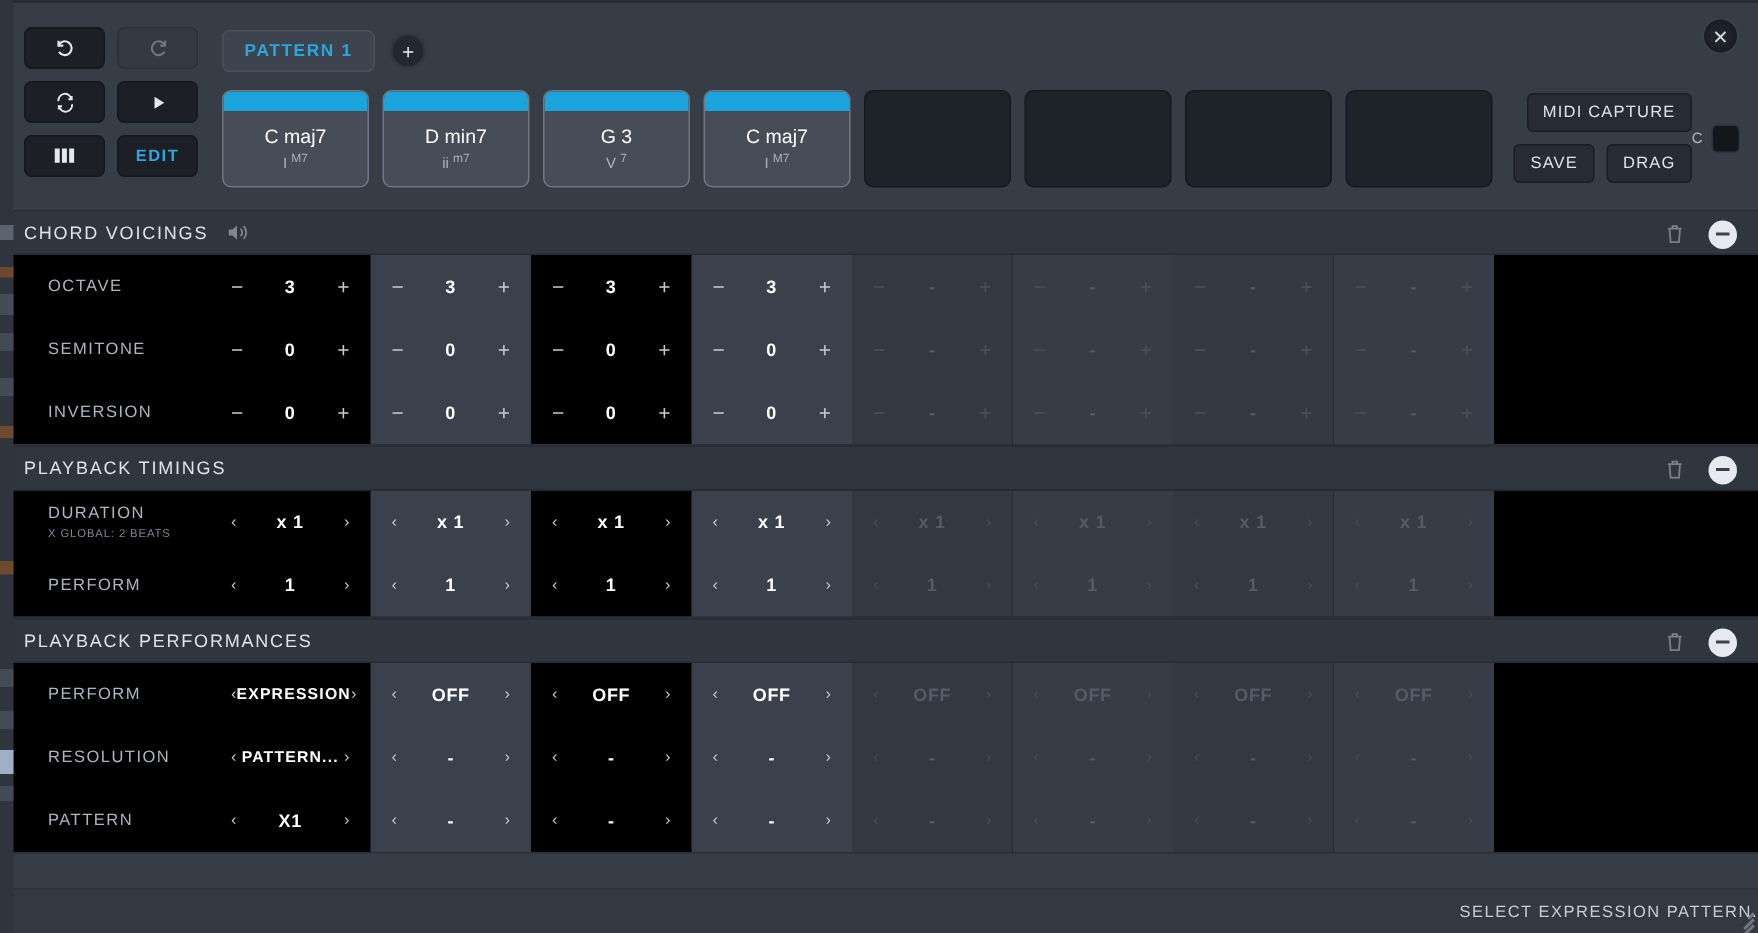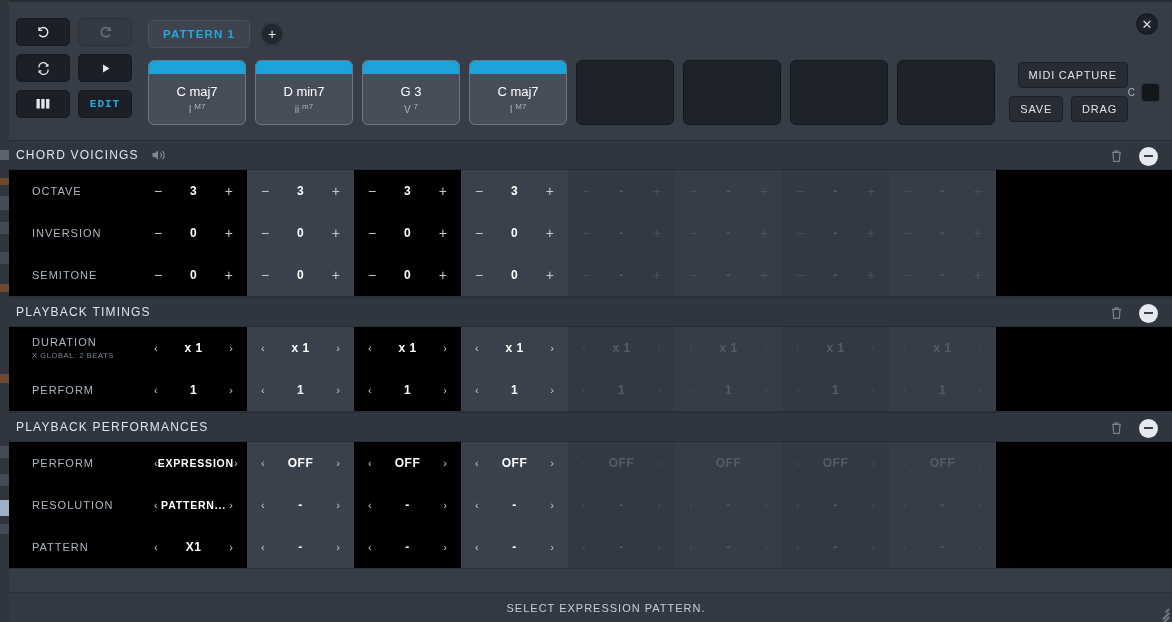--- a/index.html
+++ b/index.html
@@ -43,21 +43,21 @@
   }
   .close-btn {
     position: absolute; right: 14px; top: 11px;
     width: 22px; height: 22px; border-radius: 50%;
     background: #20242b; box-shadow: 0 0 6px rgba(0,0,0,.45) inset, 0 0 2px #4b525d;
     display: flex; align-items: center; justify-content: center;
     color: #d6dbe2; font-size: 13px; line-height: 1; cursor: pointer;
   }
   .toolbar-left {
     position: absolute; left: 16px; top: 16px;
-    display: flex; flex-direction: column; gap: 8px; font-family: Liberation Mono, monospace;
+    display: flex; flex-direction: column; gap: 8px;
   }
   .tb-row { display: flex; gap: 8px; }
   .tb-btn {
     width: 54px; height: 28px; border-radius: 5px;
     background: #1c2026; border: 1px solid #14171c;
     display: flex; align-items: center; justify-content: center;
     color: #e3e8ee; font-size: 14px; cursor: pointer;
   }
   .tb-btn.dim { background: #343a44; border-color:#2b3039; color: #6d7682; }
   .tb-btn.edit { color: #29a8e0; font-size: 11px; letter-spacing: 1px; font-weight: bold; }
@@ -174,21 +174,21 @@
   .col.empty .cell .val { color: #545c68; }
   .cell .arrow { color: #c3cad4; font-size: 11px; cursor: pointer; user-select: none; }
   .col.empty .cell .arrow { color: #474e59; }
 
   .divider { height: 1px; background: #2b3039; }
 
   
   .statusbar {
     position: absolute; left: 0; bottom: 0; width: 1172px; height: 30px;
     background: #333943; border-top: 1px solid #2b3039;
-    display: flex; align-items: center; justify-content: center;
+    display: flex; align-items: center; justify-content: flex-end;
   }
   .statusbar .msg {
     color: #c7ced8; font-size: 11px; letter-spacing: 1px;
     margin-left: 40px;
   }
   .grip {
     position: absolute; right: 3px; bottom: 3px; width: 14px; height: 14px;
     opacity: .5;
   }
   .grip i { position:absolute; right:0; background:#aeb6c2; height:1.5px; transform-origin: right center; }
@@ -347,24 +347,24 @@
               <span></span>
             </span>
           </span>
         </div>
         <div class="grid">
           <div class="labelcol">
             <div class="rowlab" style="height: 42px;">
               <span>OCTAVE</span>
             </div>
             <div class="rowlab" style="height: 42px;">
+              <span>SEMITONE</span>
+            </div>
+            <div class="rowlab" style="height: 42px;">
               <span>INVERSION</span>
-            </div>
-            <div class="rowlab" style="height: 42px;">
-              <span>SEMITONE</span>
             </div>
           </div>
           <div class="cols">
             <div class="col">
               <div class="cell" style="height: 42px;">
                 <span class="stepper-btn">−</span>
                 <span class="val">3</span>
                 <span class="stepper-btn">+</span>
               </div>
               <div class="cell" style="height: 42px;">

